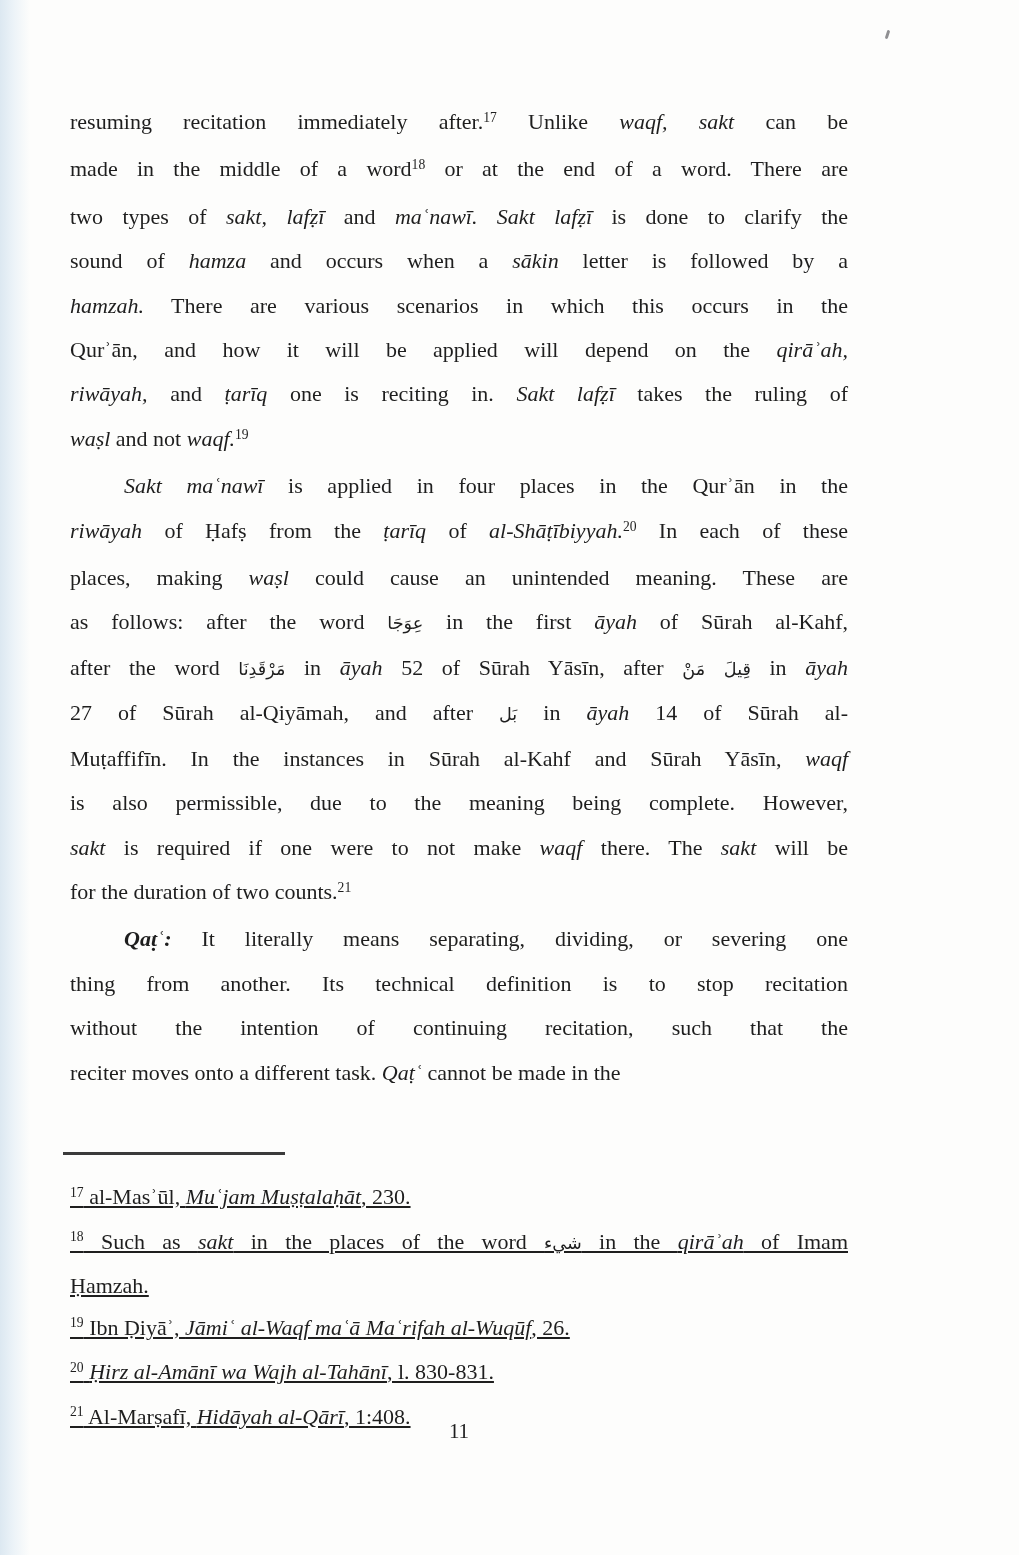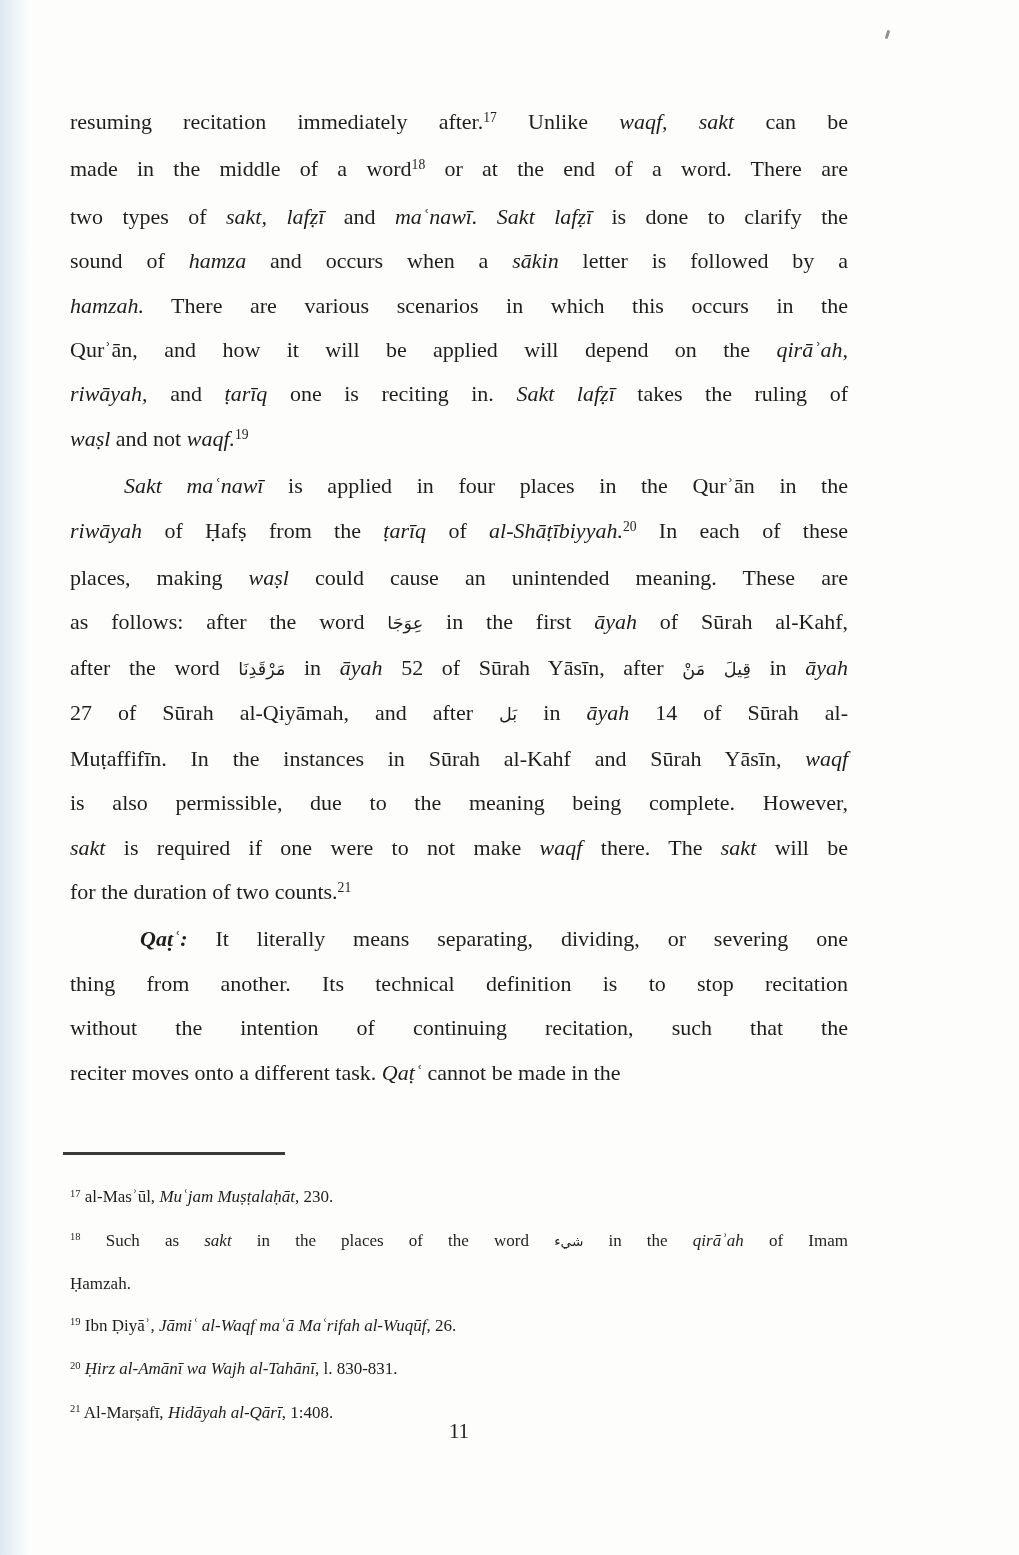--- a/index.html
+++ b/index.html
@@ -33,35 +33,36 @@
     position: absolute;
     left: 70px; top: 100px;
     width: 778px;
     font-size: 22px;
     line-height: 44.4px;
   }
   .footnotes {
     position: absolute;
     left: 70px; top: 1176px;
     width: 778px;
-    font-size: 17px;
+    font-size: 22px;
     line-height: 41.5px;
+    text-decoration: underline;
   }
   .fn-rule {
     position: absolute;
     left: 63px; top: 1152px;
     width: 222px; height: 3px;
     background: #3b3b3b;
   }
   .line { min-height: 1em; }
   .justify { text-align: justify; text-align-last: justify; }
   .indent { text-indent: 54px; }
   .seg-r { font-style: normal; text-align: center; }
   .seg-i { font-style: italic; }
-  .seg-bi { font-style: italic; font-weight: bold; margin-left: 16px; }
+  .seg-bi { font-style: italic; font-weight: bold; }
   .seg-sup {
     font-size: 0.62em;
     position: relative;
     top: -0.52em;
   }
   .seg-ar {
     font-family: "DejaVu Sans", sans-serif;
     font-size: 0.8em;
   }
   .page-number {

